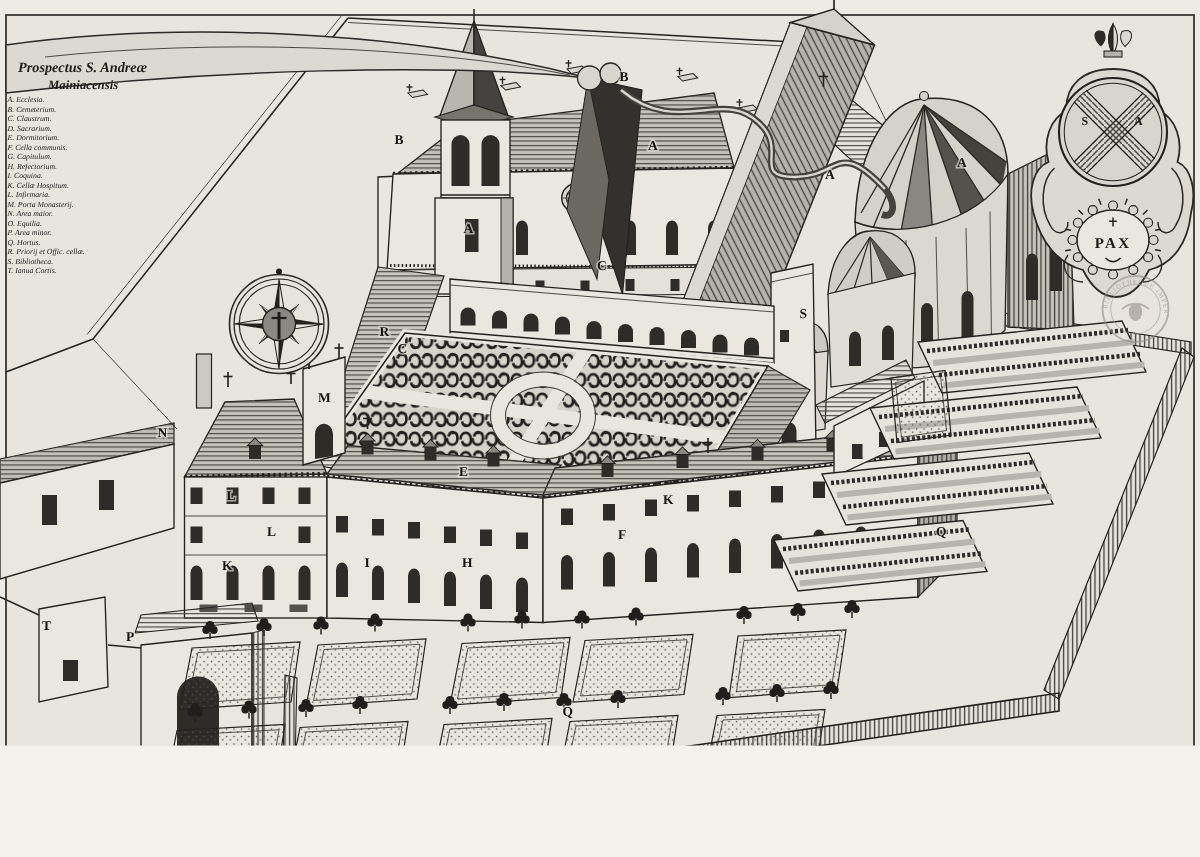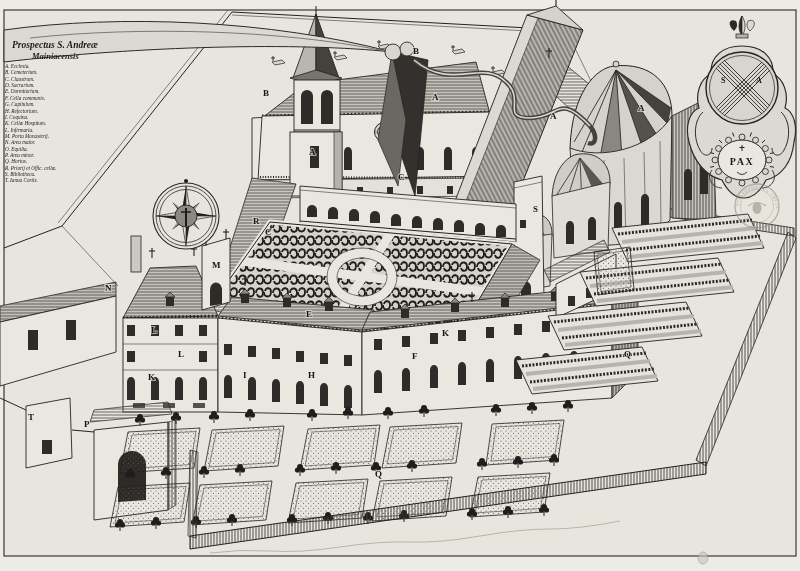--- a/index.html
+++ b/index.html
@@ -1,16 +1,16 @@
 <!DOCTYPE html>
 <html><head>
 <meta charset="utf-8">
 <style>
   html,body{margin:0;padding:0;background:#f4f2ec;}
-  .stage{position:relative;width:800px;height:571px;overflow:hidden;
+  .stage{position:relative;width:800px;height:497px;overflow:hidden;
          font-family:"Liberation Serif",serif;}
   svg{display:block;}
   .ink{stroke:#23221f;fill:none;stroke-width:1;}
   .thin{stroke:#3a3834;fill:none;stroke-width:.6;}
   .wall{fill:#eae7e0;stroke:#23221f;stroke-width:.9;}
   .roof{fill:#c6c3bc;stroke:#23221f;stroke-width:.9;}
   .dk{fill:#2e2c29;stroke:none;}
   .mid{fill:#8a8782;stroke:#23221f;stroke-width:.7;}
   .slab{fill:#d8d5ce;stroke:#23221f;stroke-width:.7;}
   .dentil{stroke:#23221f;stroke-width:3;stroke-dasharray:1.5 2.2;fill:none;}

